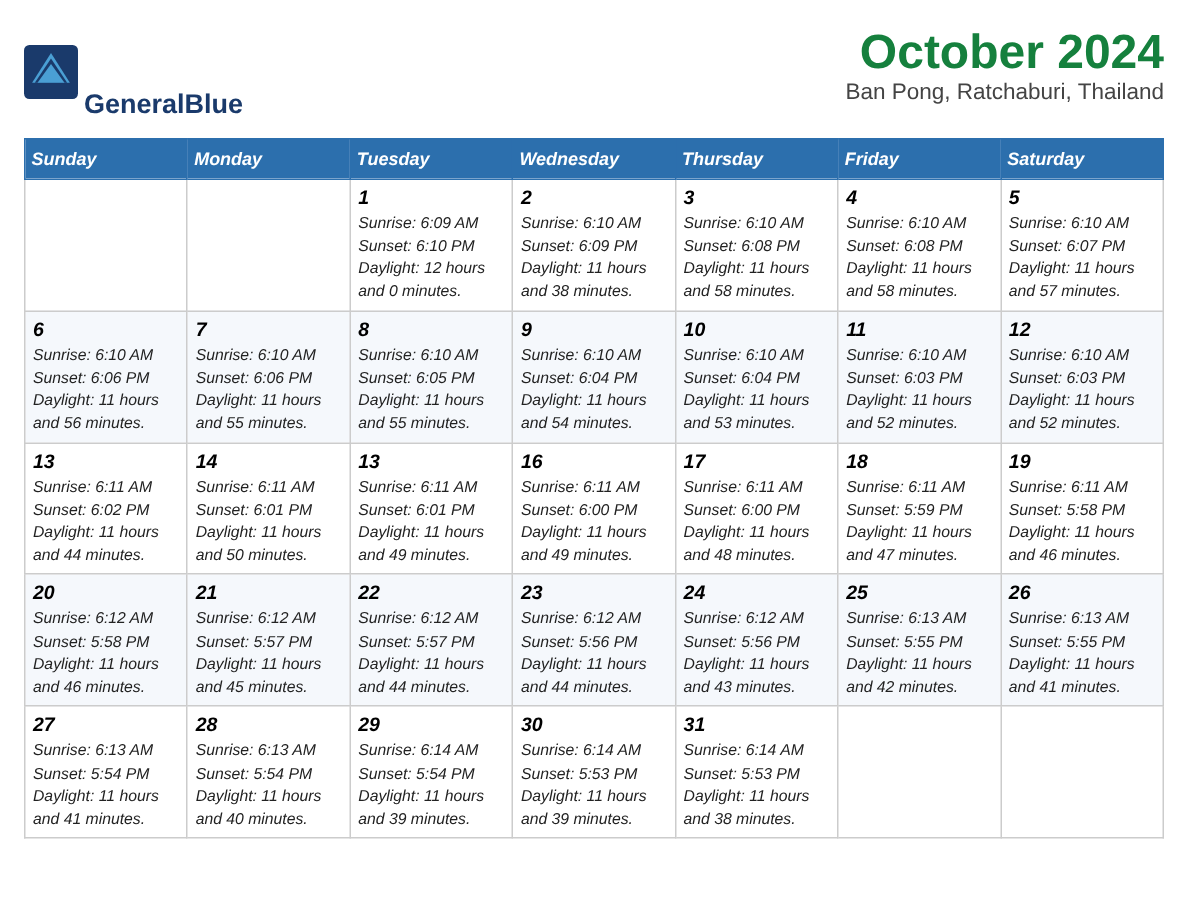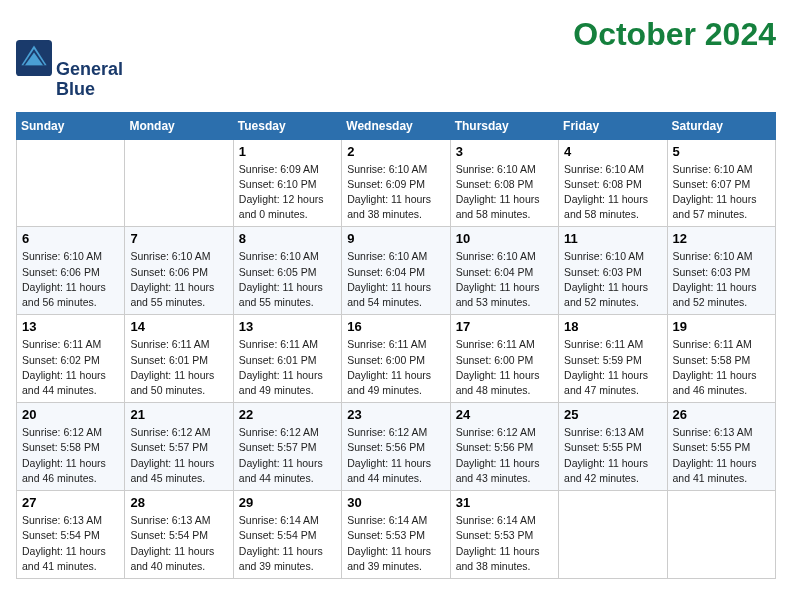--- a/index.html
+++ b/index.html
@@ -40,20 +40,21 @@
       color: #15803d;
     }
     .location {
       font-size: 15px;
       color: #444;
     }
     .calendar {
       width: 100%;
       border-collapse: collapse;
       font-size: 11px;
+      font-style: italic;
     }
     .calendar th {
       background: #2c6fad;
       color: #fff;
       padding: 6px 4px;
       text-align: left;
       font-size: 12px;
       font-weight: bold;
       border: 1px solid #2c6fad;
     }
@@ -92,27 +93,28 @@
 <body>
 
 <div class="header">
   <div class="logo">
     <svg class="logo-icon" viewBox="0 0 40 40">
       <rect width="40" height="40" rx="4" fill="#1a3a6b"></rect>
       <polygon points="20,6 34,28 6,28" fill="#4a9fd4"></polygon>
       <polygon points="20,10 32,28 8,28" fill="#1a3a6b"></polygon>
       <polygon points="20,14 30,28 10,28" fill="#4a9fd4"></polygon>
     </svg>
-    <div style="display:flex;flex-direction:column;line-height:1.1;margin-top:44px;">
+    <div style="display:flex;flex-direction:row;line-height:1.1;margin-top:44px;">
       <span class="logo-text">General</span>
       <span class="logo-text">Blue</span>
     </div>
   </div>
   <div class="title-block">
     <div class="month-title">October 2024</div>
+    <div class="location">Ban Pong, Ratchaburi, Thailand</div>
   </div>
 </div>
 
 <table class="calendar">
   <thead>
     <tr>
     <th>Sunday</th>
         <th>Monday</th>
         <th>Tuesday</th>
         <th>Wednesday</th>

